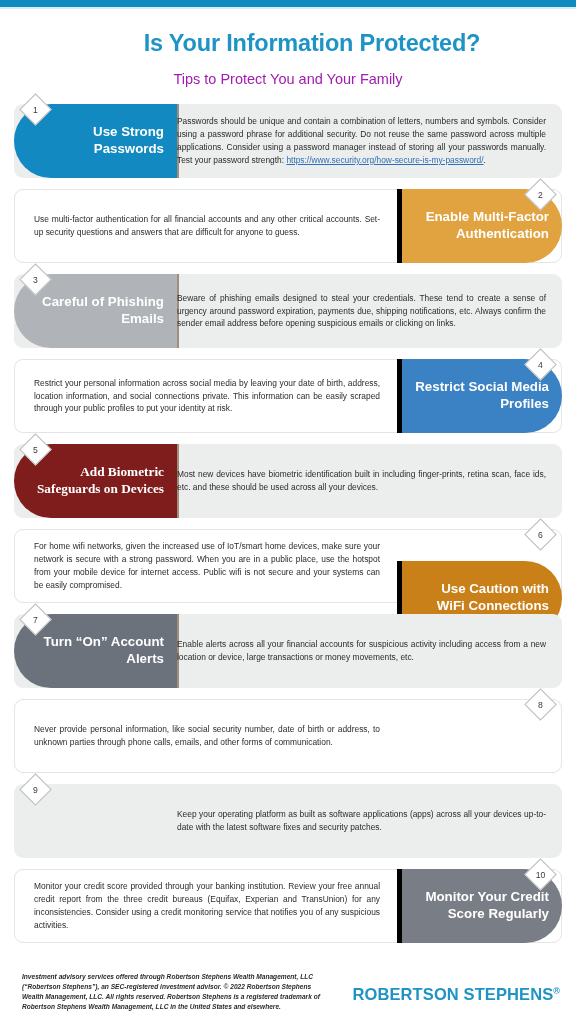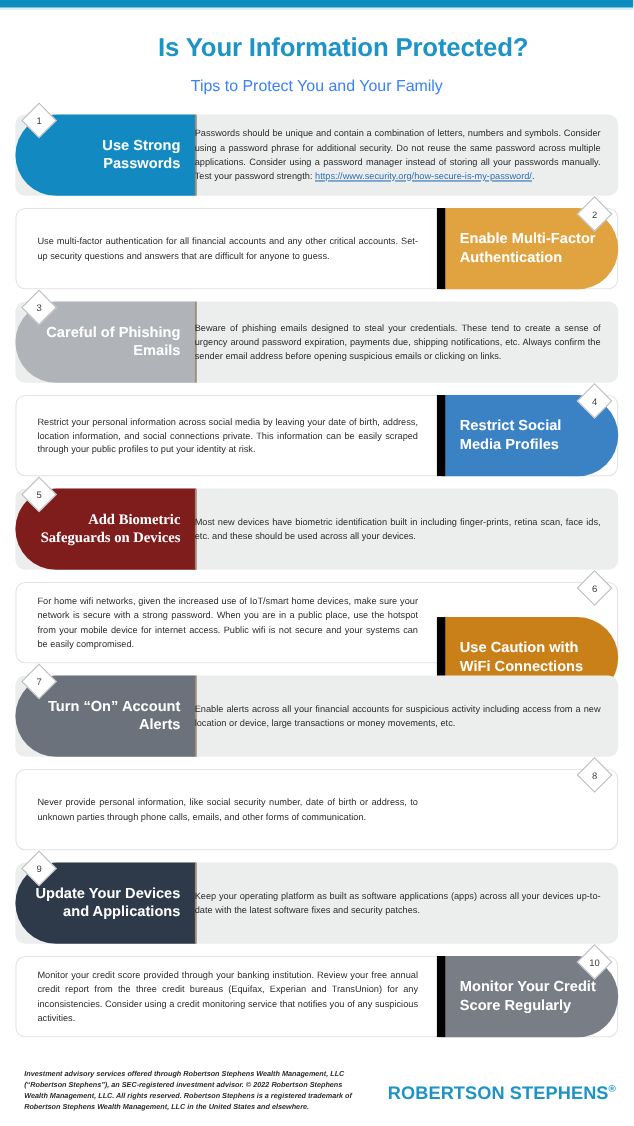--- a/index.html
+++ b/index.html
@@ -47,21 +47,21 @@
     letter-spacing: -0.2px;
     padding-left: 48px;
   }
   .subtitle {
     position: absolute;
     top: 71px; left: 0;
     width: 576px;
     text-align: center;
     font-size: 14.5px;
     font-weight: normal;
-    color: #3b82f6;
+    color: #a21caf;
   }
 
   
   .row {
     position: absolute;
     left: 14px;
     width: 548px;
     height: 74px;
   }
 
@@ -92,22 +92,22 @@
     left: 0;
     border-radius: 37px 0 0 37px;
     justify-content: flex-end;
     text-align: right;
     border-right: 2px solid #a08e7a;
   }
   .tab.right {
     right: 0;
     border-radius: 0 37px 37px 0;
     justify-content: flex-start;
-    text-align: left;
-    border-left: 8px solid #000000;
+    text-align: right;
+    border-left: 5px solid #000000;
   }
 
   
   .desc {
     position: absolute;
     top: 0;
     height: 74px;
     display: flex;
     align-items: center;
     font-size: 8.4px;
@@ -267,23 +267,20 @@
         <div class="panel white"></div>
         <div class="desc left-side">
           <div>Never provide personal information, like social security number, date of birth or address, to unknown parties through phone calls, emails, and other forms of communication.</div>
         </div>
         <div class="badge at-right">
           <span>8</span>
         </div>
       </div>
       <div class="row" style="top: 784px;">
         <div class="panel gray"></div>
-        <div class="tab left" style="background: rgb(46, 58, 74);">
-          <span>Update Your Devices and Applications</span>
-        </div>
         <div class="desc right-side">
           <div>Keep your operating platform as built as software applications (apps) across all your devices up-to-date with the latest software fixes and security patches.</div>
         </div>
         <div class="badge at-left">
           <span>9</span>
         </div>
       </div>
       <div class="row" style="top: 869px;">
         <div class="panel white"></div>
         <div class="tab right" style="background: rgb(121, 126, 134);">

